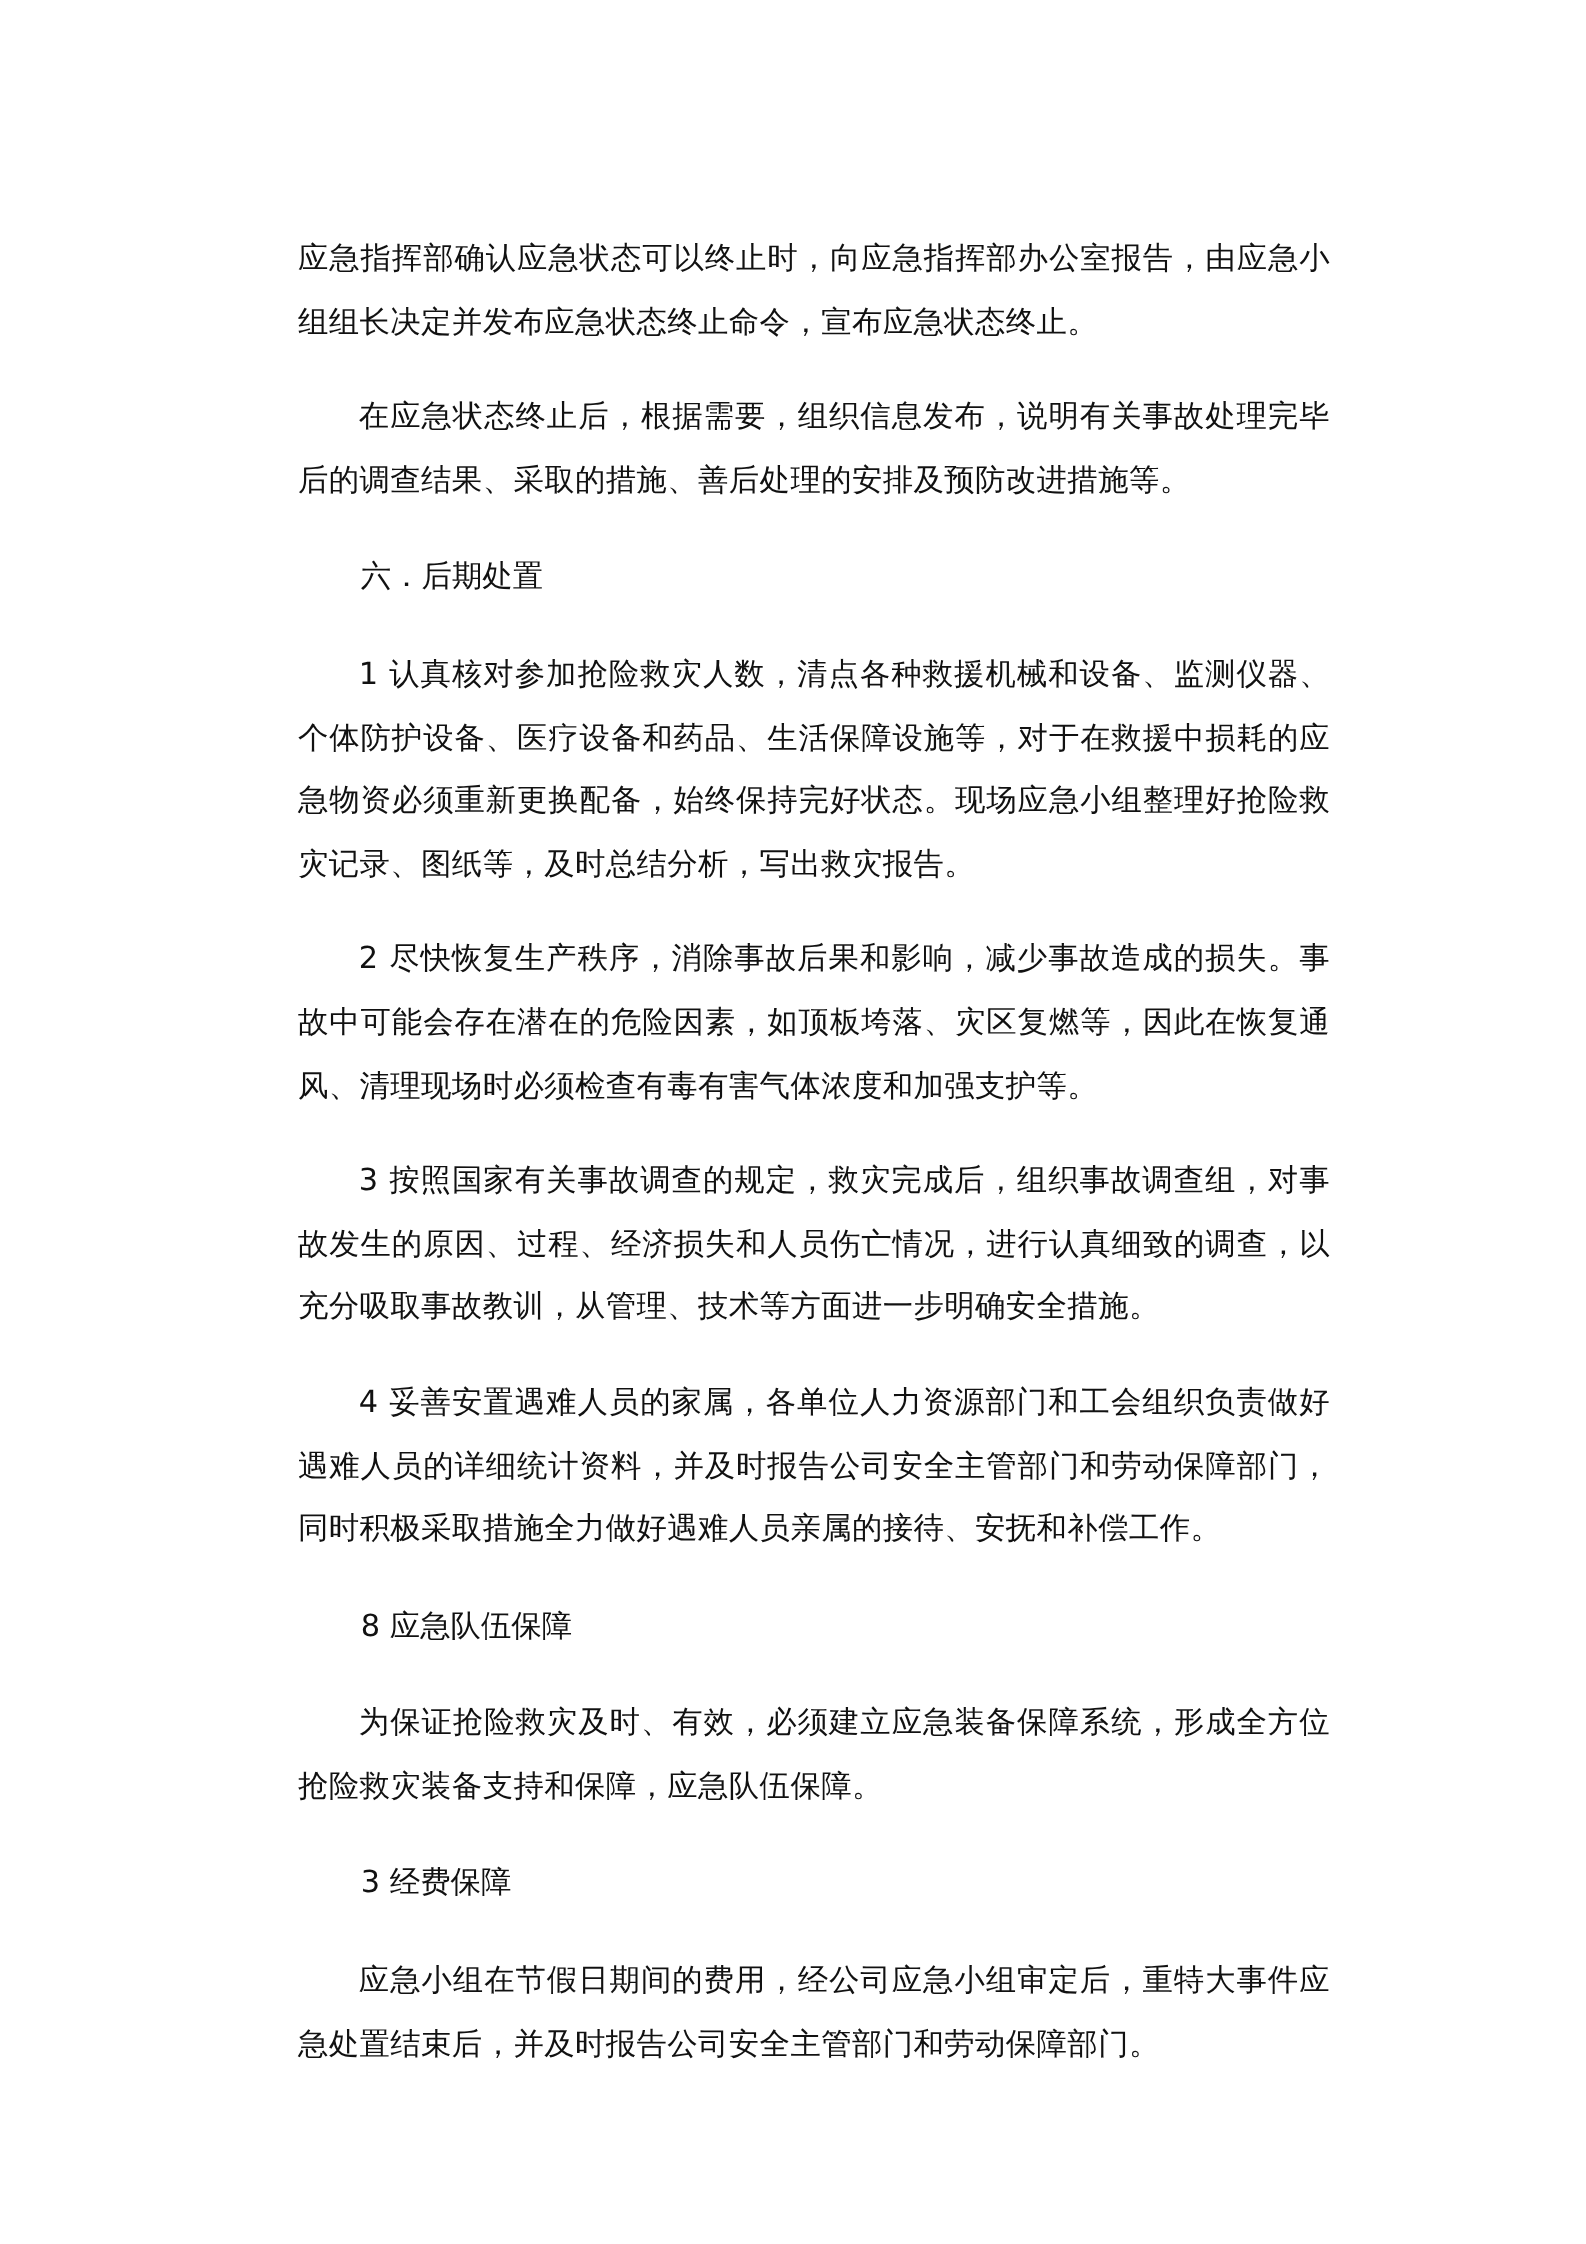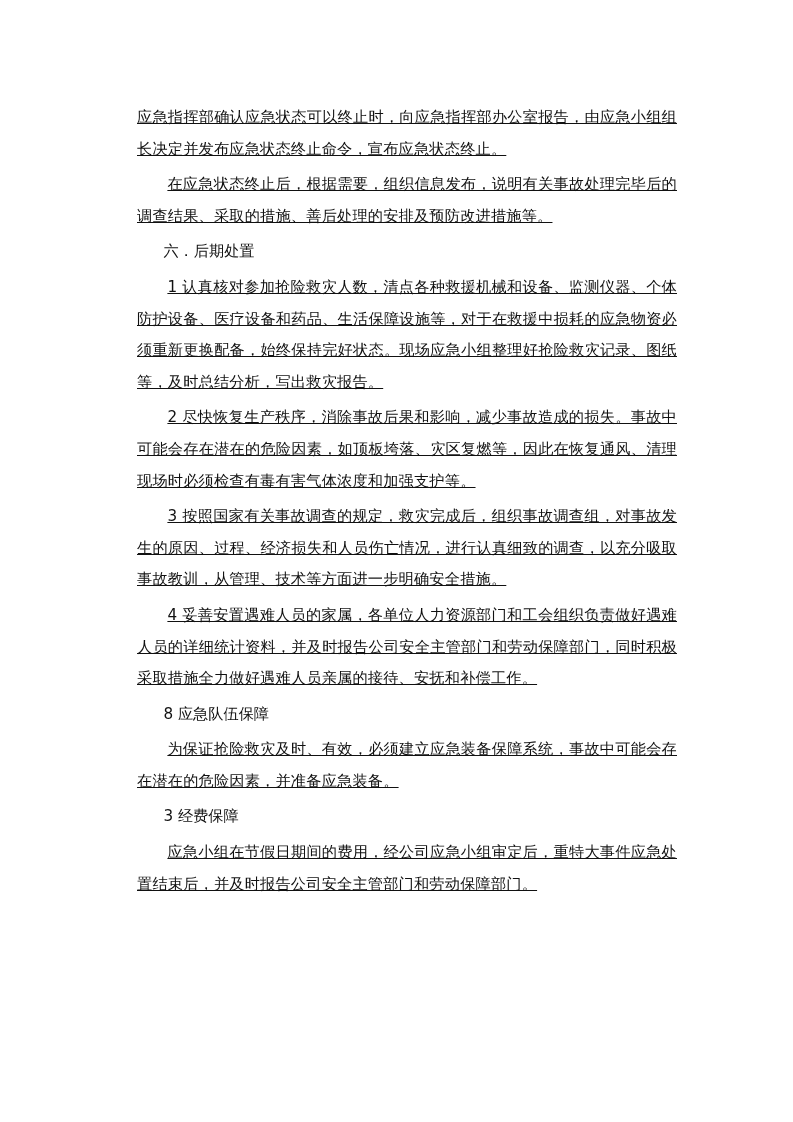--- a/index.html
+++ b/index.html
@@ -8,38 +8,37 @@
     position: absolute;
     left: 133px;
     top: 98px;
     width: 548px;
     font-family: "DejaVu Sans", "Liberation Sans", sans-serif;
     font-size: 15.2px;
     line-height: 31.6px;
     color: #111111;
   }
   .p {
-    margin: 4px;
+    margin: 16px;
     text-align: justify;
     text-align-last: left;
     text-indent: 2em;
     letter-spacing: 0.2px;
-    text-decoration: underline;
   }
   .p.noindent { text-indent: 0; }
-  .h { margin: 0; text-indent: 2em; }
+  .h { margin: 17px; text-indent: 2em; }
 </style>
 </head>
 <body>
 
 <div class="page">
   <p class="p noindent">应急指挥部确认应急状态可以终止时，向应急指挥部办公室报告，由应急小组组长决定并发布应急状态终止命令，宣布应急状态终止。</p>
   <p class="p">在应急状态终止后，根据需要，组织信息发布，说明有关事故处理完毕后的调查结果、采取的措施、善后处理的安排及预防改进措施等。</p>
   <p class="h">六．后期处置</p>
   <p class="p">1 认真核对参加抢险救灾人数，清点各种救援机械和设备、监测仪器、个体防护设备、医疗设备和药品、生活保障设施等，对于在救援中损耗的应急物资必须重新更换配备，始终保持完好状态。现场应急小组整理好抢险救灾记录、图纸等，及时总结分析，写出救灾报告。</p>
   <p class="p">2 尽快恢复生产秩序，消除事故后果和影响，减少事故造成的损失。事故中可能会存在潜在的危险因素，如顶板垮落、灾区复燃等，因此在恢复通风、清理现场时必须检查有毒有害气体浓度和加强支护等。</p>
   <p class="p">3 按照国家有关事故调查的规定，救灾完成后，组织事故调查组，对事故发生的原因、过程、经济损失和人员伤亡情况，进行认真细致的调查，以充分吸取事故教训，从管理、技术等方面进一步明确安全措施。</p>
   <p class="p">4 妥善安置遇难人员的家属，各单位人力资源部门和工会组织负责做好遇难人员的详细统计资料，并及时报告公司安全主管部门和劳动保障部门，同时积极采取措施全力做好遇难人员亲属的接待、安抚和补偿工作。</p>
   <p class="h">8 应急队伍保障</p>
-  <p class="p">为保证抢险救灾及时、有效，必须建立应急装备保障系统，事故中可能会存在潜在的危险因素，并准备应急装备。</p>
+  <p class="p">为保证抢险救灾及时、有效，必须建立应急装备保障系统，形成全方位抢险救灾装备支持和保障，应急队伍保障。</p>
   <p class="h">3 经费保障</p>
   <p class="p">应急小组在节假日期间的费用，经公司应急小组审定后，重特大事件应急处置结束后，并及时报告公司安全主管部门和劳动保障部门。</p>
 </div>
 
 </body></html>

